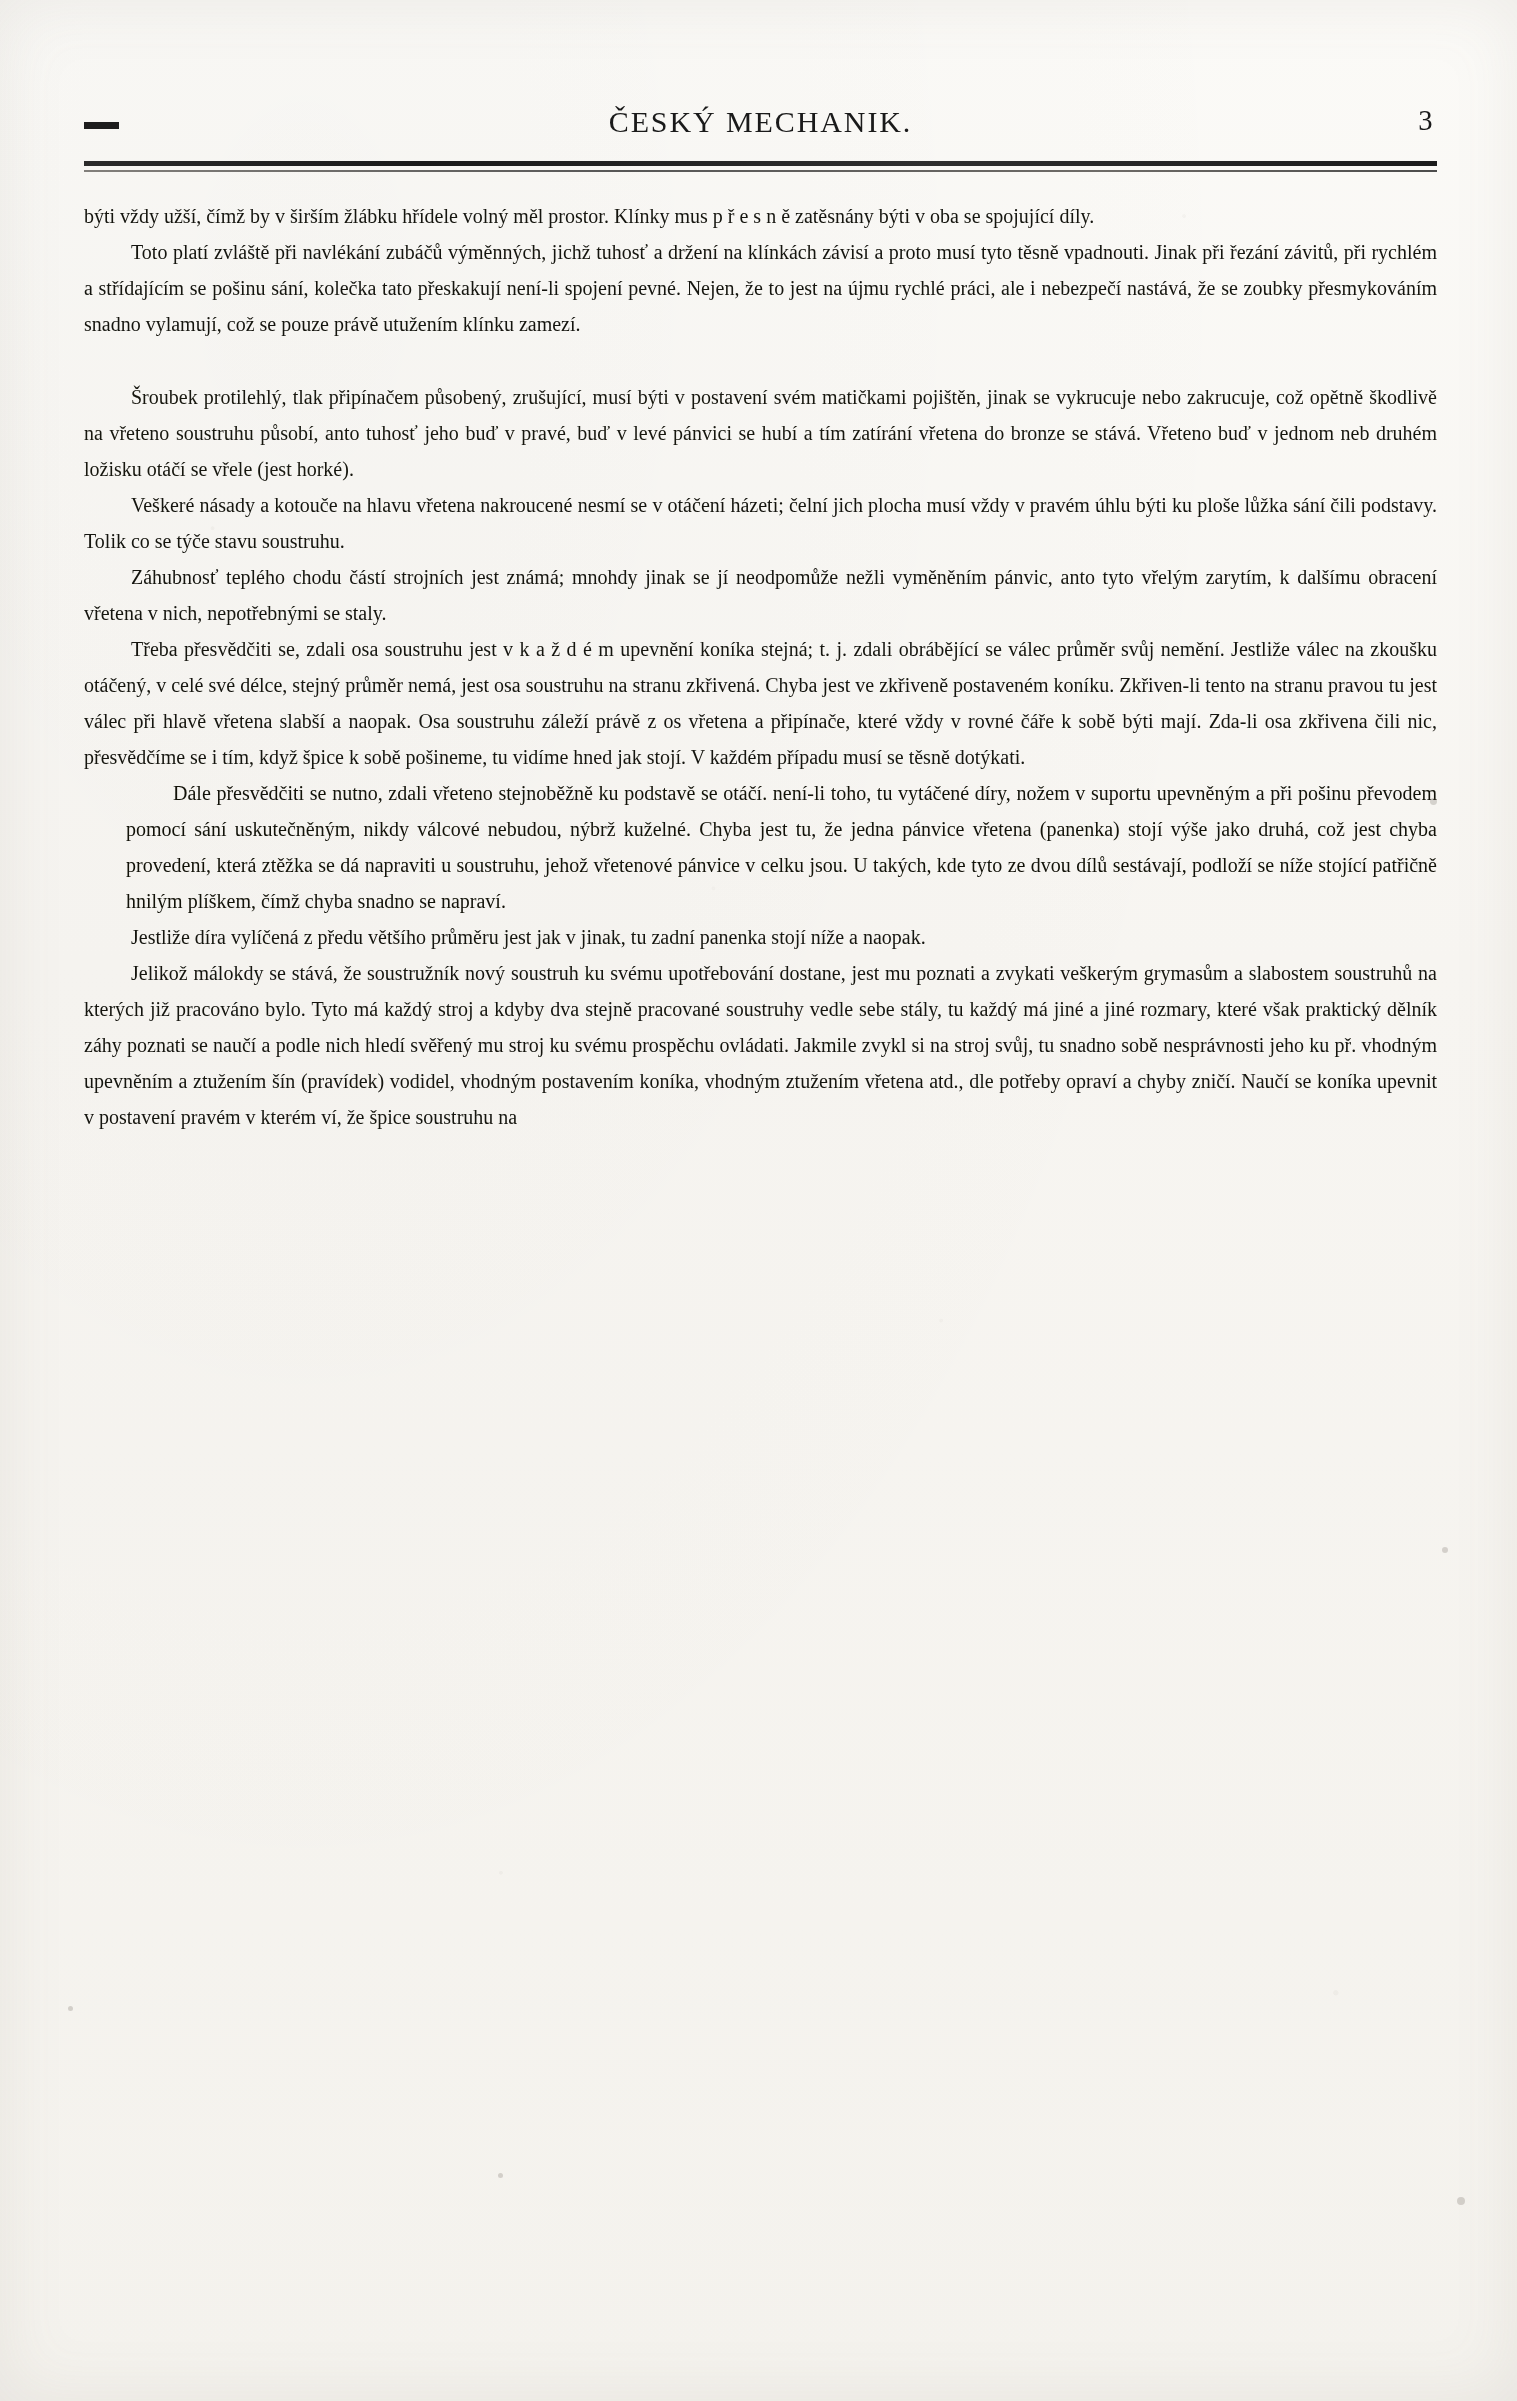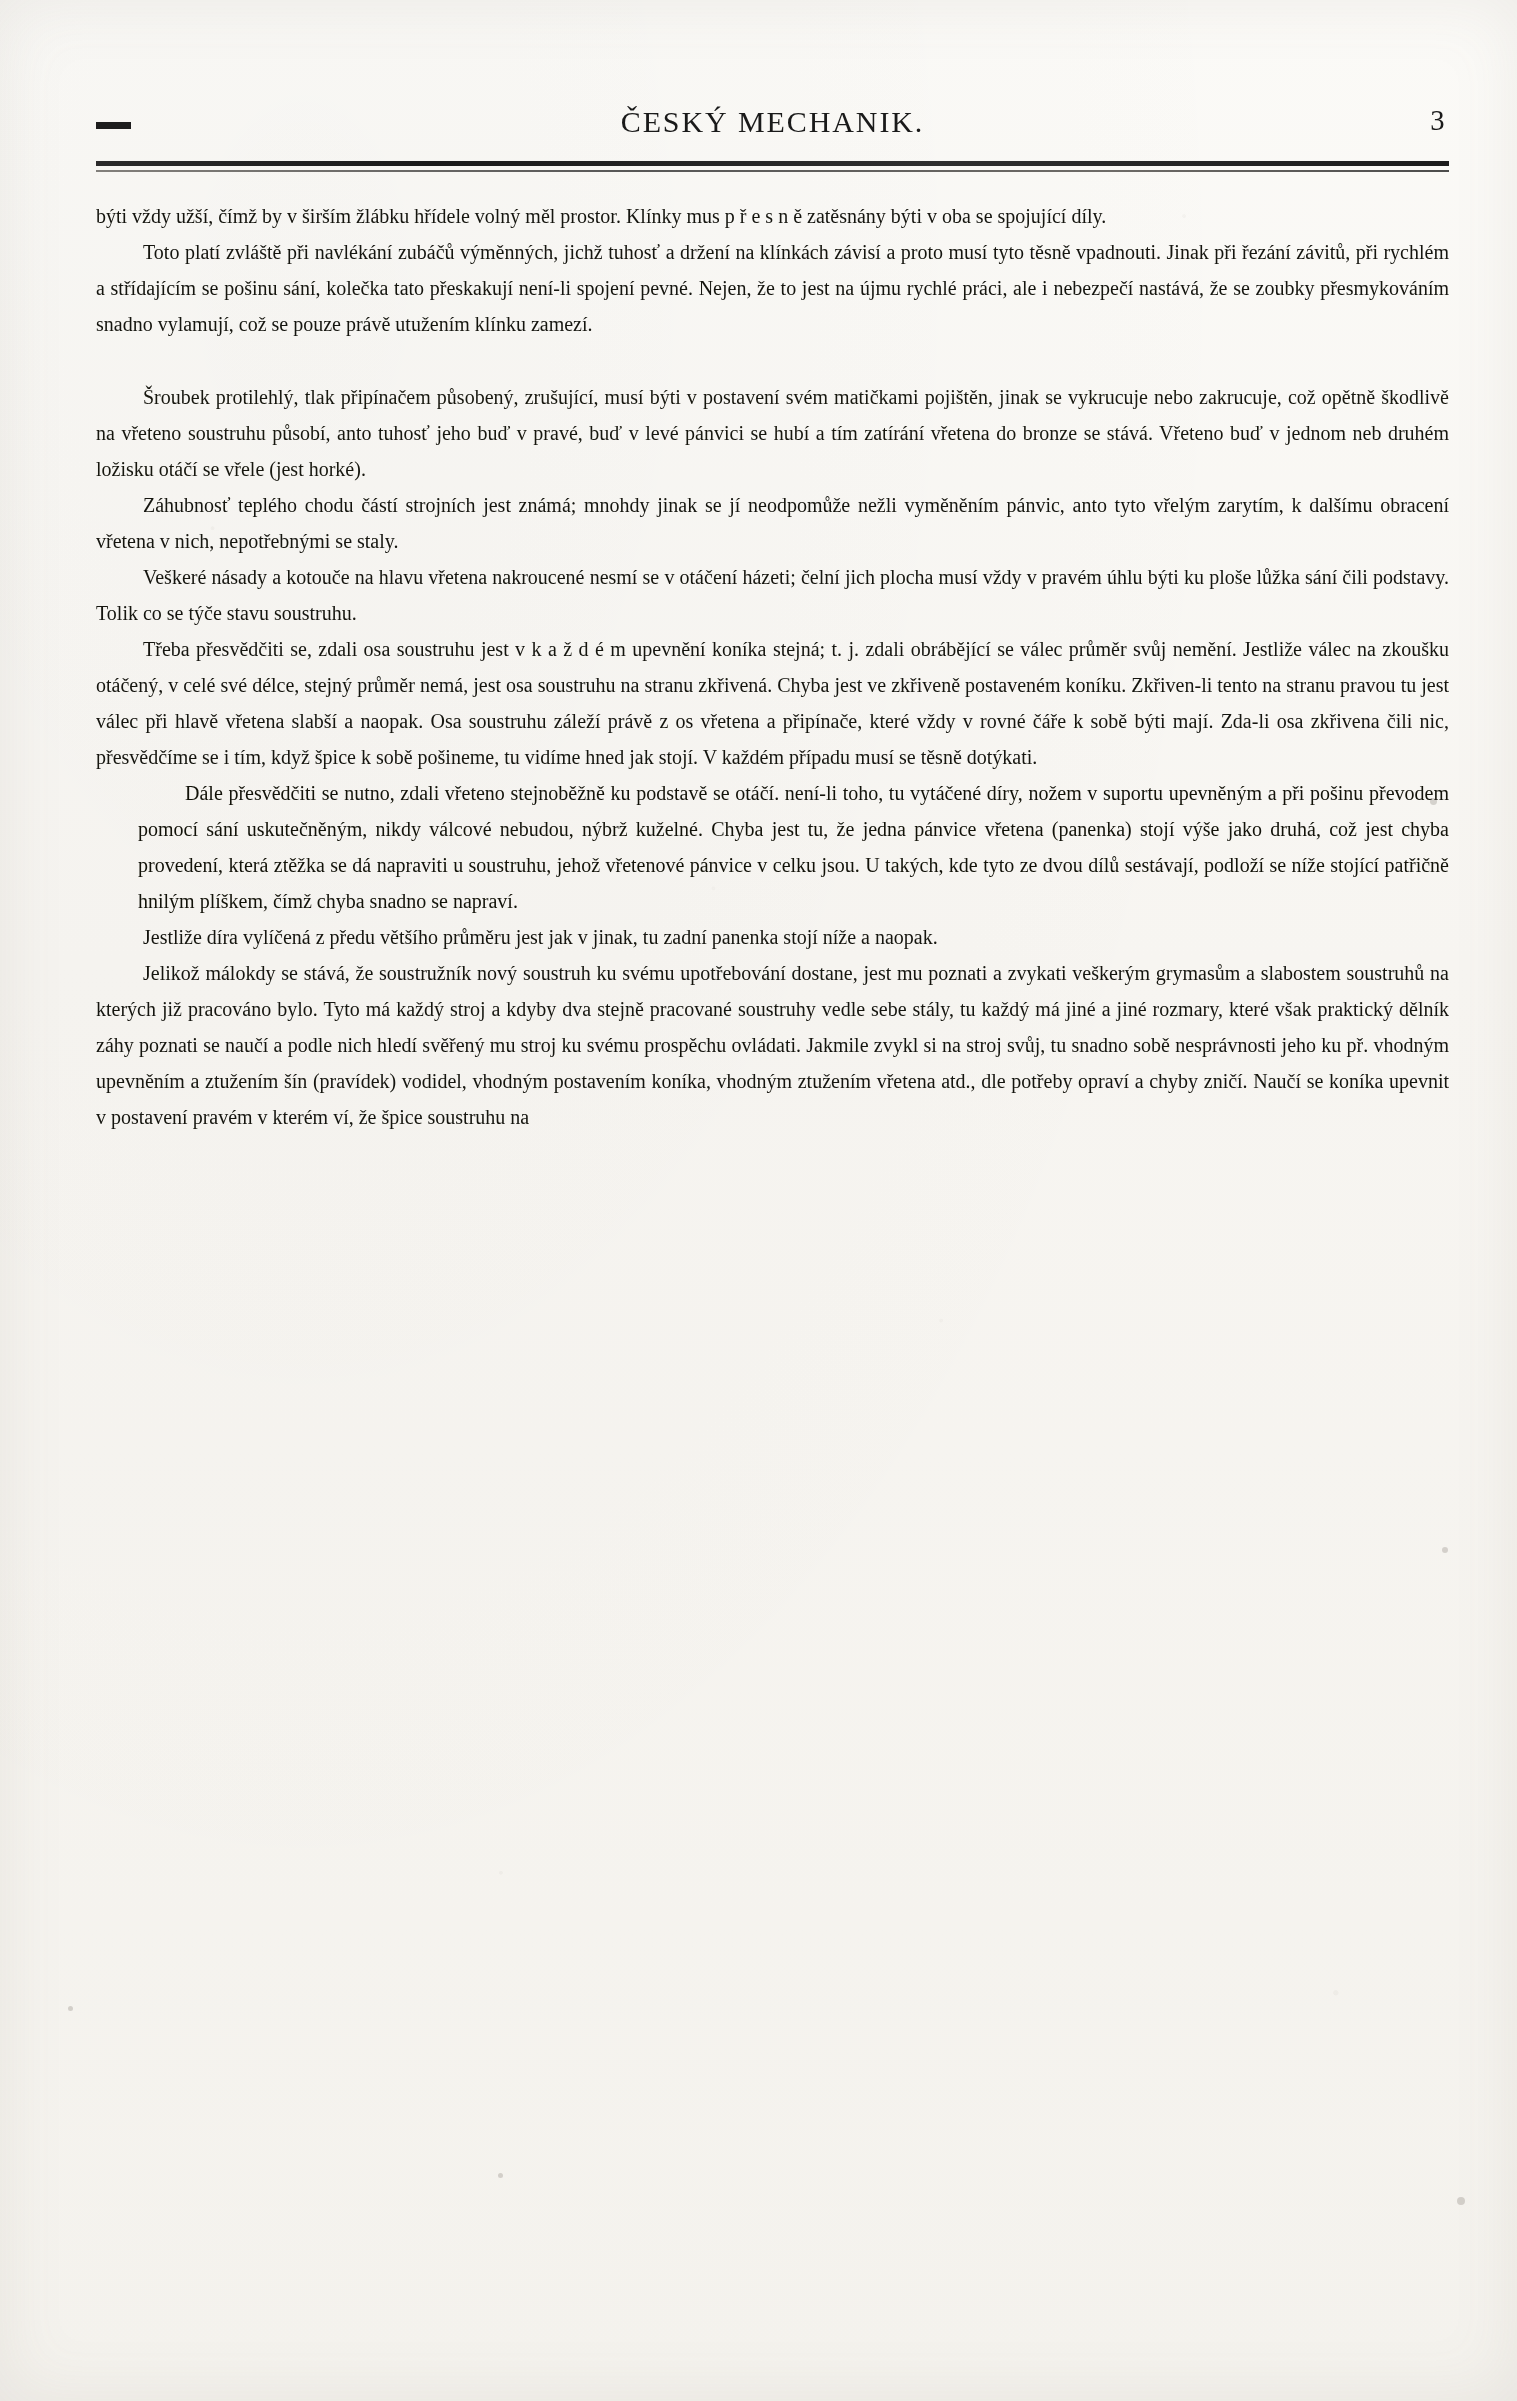--- a/index.html
+++ b/index.html
@@ -31,21 +31,21 @@
       radial-gradient(circle at 14% 22%, rgba(120,110,95,0.05) 0 1.5px, rgba(0,0,0,0) 2.3px),
       radial-gradient(circle at 78% 9%, rgba(120,110,95,0.045) 0 1.5px, rgba(0,0,0,0) 2.3px),
       radial-gradient(circle at 62% 55%, rgba(120,110,95,0.04) 0 1.5px, rgba(0,0,0,0) 2.3px),
       radial-gradient(circle at 33% 78%, rgba(120,110,95,0.05) 0 1.5px, rgba(0,0,0,0) 2.3px),
       radial-gradient(circle at 88% 83%, rgba(120,110,95,0.05) 0 2.3px, rgba(0,0,0,0) 3px),
       radial-gradient(circle at 47% 37%, rgba(120,110,95,0.035) 0 1.5px, rgba(0,0,0,0) 2.3px);
     pointer-events: none;
   }
   .content {
     position: absolute;
-    left: 96px;
+    left: 84px;
     top: 90px;
     width: 1353px;
   }
 
   
   .header-row {
     position: relative;
     height: 69px;
   }
   .header-title {
@@ -145,22 +145,22 @@
 
     <div class="rule-wrap">
       <div class="rule-thick"></div>
       <div class="rule-thin"></div>
     </div>
 
     <div class="body-text">
       <p class="noindent">býti vždy užší, čímž by v širším žlábku hřídele volný měl prostor. Klínky mus p ř e s n ě zatěsnány býti v oba se spojující díly.</p>
       <p>Toto platí zvláště při navlékání zubáčů výměnných, jichž tuhosť a držení na klínkách závisí a proto musí tyto těsně vpadnouti. Jinak při řezání závitů, při rychlém a střídajícím se pošinu sání, kolečka tato přeskakují není-li spojení pevné. Nejen, že to jest na újmu rychlé práci, ale i nebezpečí nastává, že se zoubky přesmykováním snadno vylamují, což se pouze právě utužením klínku zamezí.</p>
       <p>Šroubek protilehlý, tlak připínačem působený, zrušující, musí býti v postavení svém matičkami pojištěn, jinak se vykrucuje nebo zakrucuje, což opětně škodlivě na vřeteno soustruhu působí, anto tuhosť jeho buď v pravé, buď v levé pánvici se hubí a tím zatírání vřetena do bronze se stává. Vřeteno buď v jednom neb druhém ložisku otáčí se vřele (jest horké).</p>
+      <p>Veškeré násady a kotouče na hlavu vřetena nakroucené nesmí se v otáčení házeti; čelní jich plocha musí vždy v pravém úhlu býti ku ploše lůžka sání čili podstavy. Tolik co se týče stavu soustruhu.</p>
       <p>Záhubnosť teplého chodu částí strojních jest známá; mnohdy jinak se jí neodpomůže nežli vyměněním pánvic, anto tyto vřelým zarytím, k dalšímu obracení vřetena v nich, nepotřebnými se staly.</p>
-      <p>Veškeré násady a kotouče na hlavu vřetena nakroucené nesmí se v otáčení házeti; čelní jich plocha musí vždy v pravém úhlu býti ku ploše lůžka sání čili podstavy. Tolik co se týče stavu soustruhu.</p>
       <p>Třeba přesvědčiti se, zdali osa soustruhu jest v k a ž d é m upevnění koníka stejná; t. j. zdali obrábějící se válec průměr svůj nemění. Jestliže válec na zkoušku otáčený, v celé své délce, stejný průměr nemá, jest osa soustruhu na stranu zkřivená. Chyba jest ve zkřiveně postaveném koníku. Zkřiven-li tento na stranu pravou tu jest válec při hlavě vřetena slabší a naopak. Osa soustruhu záleží právě z os vřetena a připínače, které vždy v rovné čáře k sobě býti mají. Zda-li osa zkřivena čili nic, přesvědčíme se i tím, když špice k sobě pošineme, tu vidíme hned jak stojí. V každém případu musí se těsně dotýkati.</p>
       <p>Dále přesvědčiti se nutno, zdali vřeteno stejnoběžně ku podstavě se otáčí. není-li toho, tu vytáčené díry, nožem v suportu upevněným a při pošinu převodem pomocí sání uskutečněným, nikdy válcové nebudou, nýbrž kuželné. Chyba jest tu, že jedna pánvice vřetena (panenka) stojí výše jako druhá, což jest chyba provedení, která ztěžka se dá napraviti u soustruhu, jehož vřetenové pánvice v celku jsou. U takých, kde tyto ze dvou dílů sestávají, podloží se níže stojící patřičně hnilým plíškem, čímž chyba snadno se napraví.</p>
       <p>Jestliže díra vylíčená z předu většího průměru jest jak v jinak, tu zadní panenka stojí níže a naopak.</p>
       <p>Jelikož málokdy se stává, že soustružník nový soustruh ku svému upotřebování dostane, jest mu poznati a zvykati veškerým grymasům a slabostem soustruhů na kterých již pracováno bylo. Tyto má každý stroj a kdyby dva stejně pracované soustruhy vedle sebe stály, tu každý má jiné a jiné rozmary, které však praktický dělník záhy poznati se naučí a podle nich hledí svěřený mu stroj ku svému prospěchu ovládati. Jakmile zvykl si na stroj svůj, tu snadno sobě nesprávnosti jeho ku př. vhodným upevněním a ztužením šín (pravídek) vodidel, vhodným postavením koníka, vhodným ztužením vřetena atd., dle potřeby opraví a chyby zničí. Naučí se koníka upevnit v postavení pravém v kterém ví, že špice soustruhu na</p>
     </div>
 
   </div>
 
   <div class="speck" style="left:1430px; top:798px; width:6.8px; height:6.8px;"></div>
   <div class="speck" style="left:1442px; top:1547px; width:6px; height:6px;"></div>

